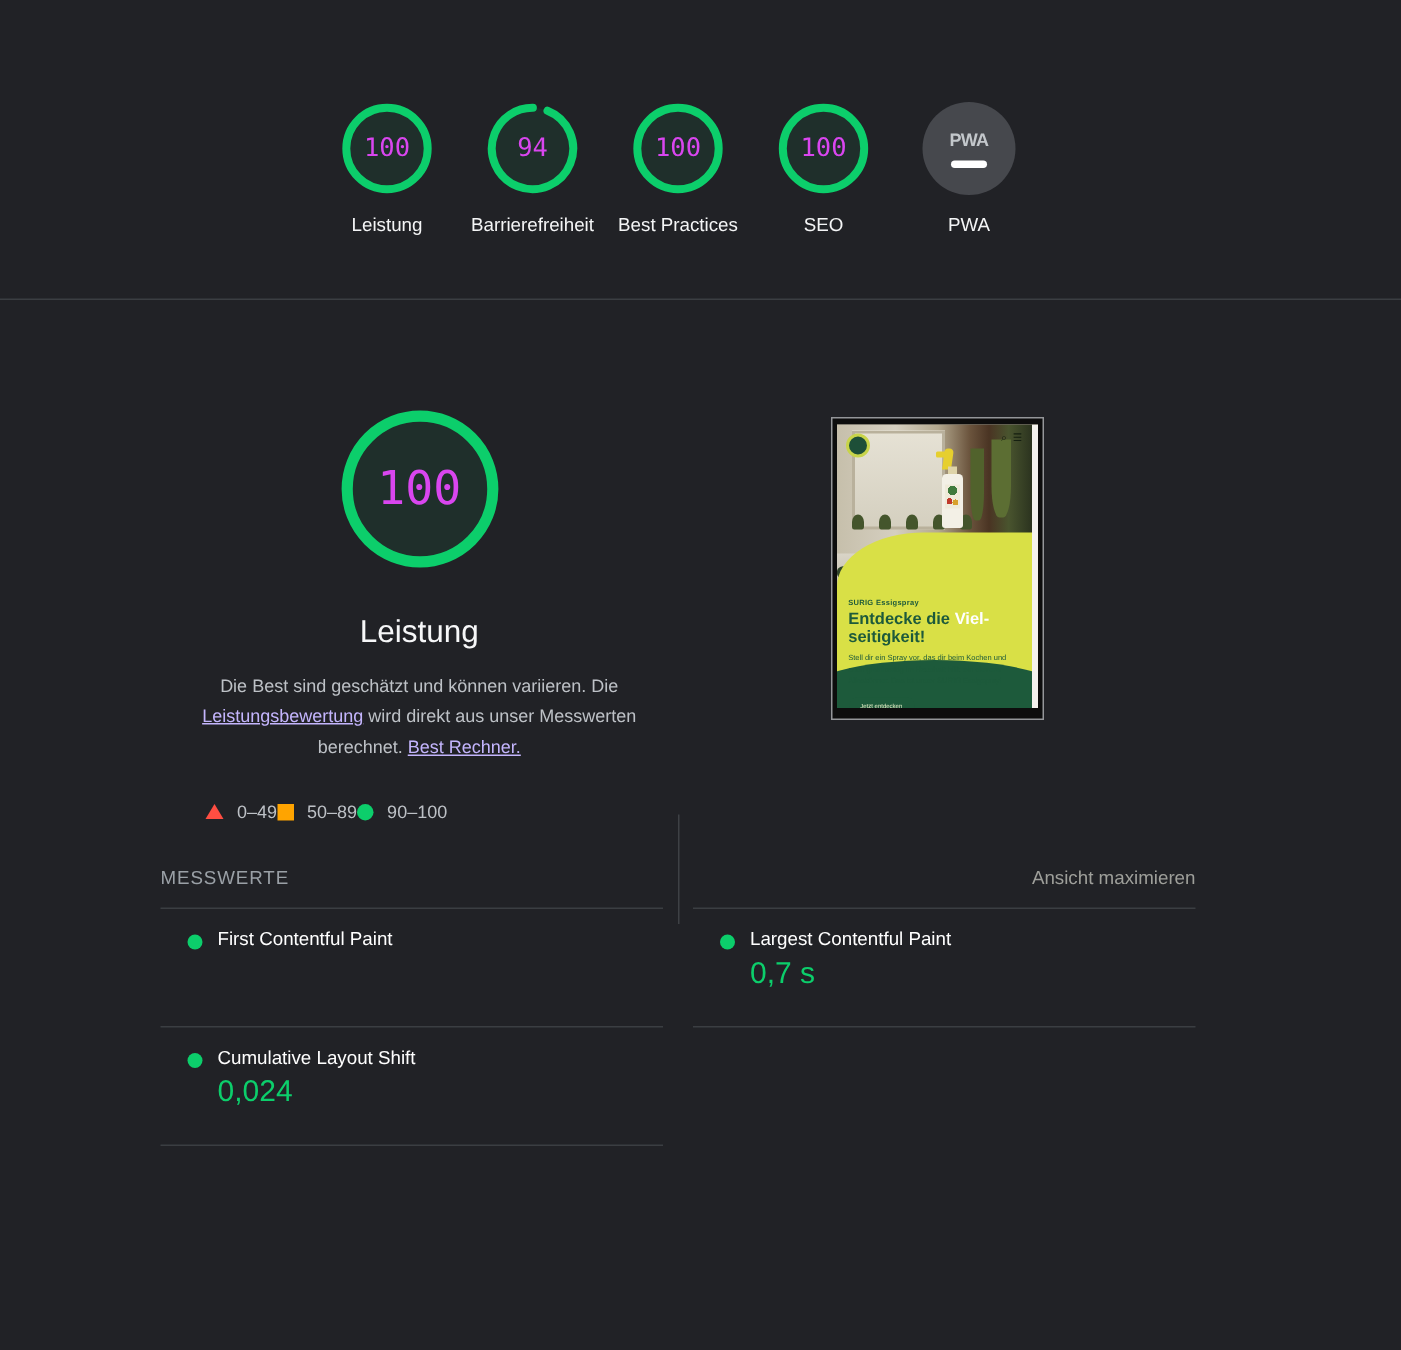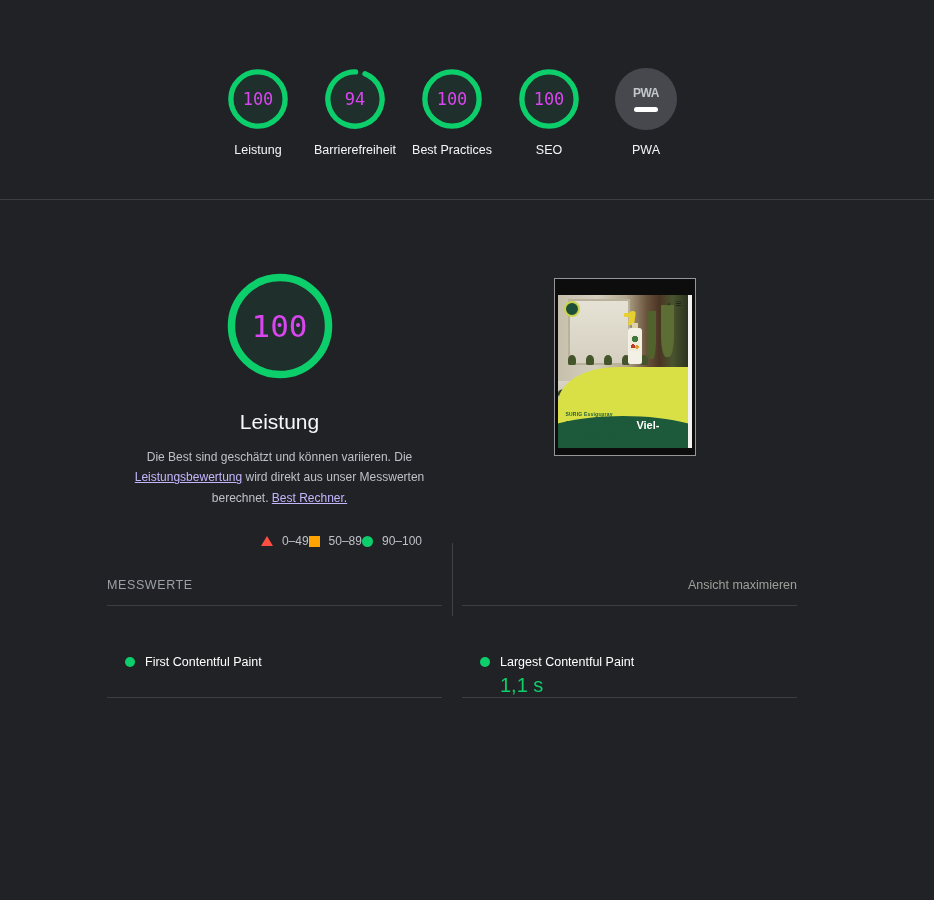--- a/index.html
+++ b/index.html
@@ -35,32 +35,32 @@
   
   .summary-section { position:relative; padding-top:70px; }
   .summary-grid { display:grid; grid-template-columns:1fr 1fr; }
   .summary-left { display:flex; flex-direction:column; align-items:center; }
   .summary-title { margin-top:28px; font-size:21px; font-weight:500; color:#f6f7f8; }
   .summary-desc {
     margin-top:13px; max-width:322px; text-align:center;
     font-size:12px; line-height:1.7; color:#bdc1c6;
   }
   .summary-desc a { color:#c4b5fd; text-decoration:underline; cursor:pointer; }
-  .legend { display:flex; justify-content:flex-end; width:100%; padding:0 30px; margin-top:26px; }
+  .legend { display:flex; justify-content:flex-start; width:100%; padding:0 30px; margin-top:26px; }
   .legend-item { display:flex; align-items:center; gap:9px; font-size:12px; color:#bdc1c6; }
   .shape-triangle { width:0; height:0; border-left:6px solid transparent; border-right:6px solid transparent; border-bottom:10px solid #ff4e42; }
   .shape-square { width:11px; height:11px; background:#ffa400; }
   .shape-circle { width:11px; height:11px; border-radius:50%; background:#0cce6b; }
   .v-divider { position:absolute; left:452px; top:343px; width:1px; height:73px; background:#3e4145; }
 
   
   .summary-right { display:flex; justify-content:center; }
   .thumb {
-    margin-top:8px; width:142px; height:178px; background:#0d0d0d;
-    border:1px solid #949699; padding:16px 3px 7px 3px;
+    margin-top:8px; width:142px; height:202px; background:#0d0d0d;
+    border:1px solid #949699; padding:4px 3px 7px 3px;
   }
   .mini-page { position:relative; width:100%; height:100%; background:#c9c2ae; overflow:hidden; }
   .mini-scrollbar { position:absolute; right:0; top:0; bottom:0; width:4px; background:#f4f2ee; z-index:6; }
   .mini-photo { position:absolute; left:0; top:0; right:4px; height:112px;
     background:linear-gradient(90deg,#c6bfab 0%,#d5cfc0 30%,#b3a88e 52%,#6b543d 68%,#4a3423 78%,#49542e 88%,#2b331f 100%); }
   .mini-window { position:absolute; left:10px; top:4px; width:62px; height:66px;
     background:linear-gradient(#e6e2d5,#d4cfbf); box-shadow:inset 0 0 0 2px #b9b19c; }
   .mini-plants { position:absolute; left:6px; top:58px; width:90px; height:12px; }
   .mini-plants i { position:absolute; bottom:0; width:8px; height:10px; background:#44552c; border-radius:50% 50% 20% 20%; }
   .mini-plants i:nth-child(1){left:4px} .mini-plants i:nth-child(2){left:22px}
@@ -99,21 +99,21 @@
     background:#1d5a3b; border-radius:50% 50% 0 0; z-index:2; }
 
   
   .metrics-section { margin-top:30px; }
   .metrics-header { display:flex; justify-content:space-between; align-items:center; margin-bottom:13px; }
   .metrics-title { font-size:12.5px; letter-spacing:0.6px; color:#9aa0a6; font-weight:500; }
   .expand-toggle { background:none; border:none; font-family:inherit; font-size:12.5px; color:#9e9f9a; cursor:pointer; }
   .metrics-grid { display:grid; grid-template-columns:1fr 1fr; column-gap:20px; }
   .rule-row { border-top:1px solid #3b3e42; height:0; }
   .metric-item { border-bottom:1px solid #3b3e42; min-height:79px; padding-top:13px; }
-  .metric-top { display:flex; align-items:center; gap:10px; padding-left:18px;margin-top:36px; }
+  .metric-top { display:flex; align-items:flex-end; gap:10px; padding-left:18px; }
   .metric-dot { width:10px; height:10px; border-radius:50%; background:#0cce6b; flex:none; }
   .metric-label { font-size:12.5px; font-weight:500; color:#ffffff; }
   .metric-value { margin-left:38px; margin-top:5px; font-size:20px; color:#0cce6b; }
 </style>
 </head>
 <body>
 
 <div class="page">
 
   <section class="scores-section">
@@ -274,20 +274,27 @@
           <span class="metric-dot"></span>
           <span class="metric-label">First Contentful Paint</span>
         </div>
       </div>
 
       <div class="metric-item">
         <div class="metric-top">
           <span class="metric-dot"></span>
           <span class="metric-label">Largest Contentful Paint</span>
         </div>
-        <div class="metric-value">1,1 s</div>
-      </div>
-
-
+        <div class="metric-value">0,7 s</div>
+      </div>
+
+
+      <div class="metric-item">
+        <div class="metric-top">
+          <span class="metric-dot"></span>
+          <span class="metric-label">Cumulative Layout Shift</span>
+        </div>
+        <div class="metric-value">0,024</div>
+      </div>
     </div>
   </section>
 
 </div>
 
 </body></html>

